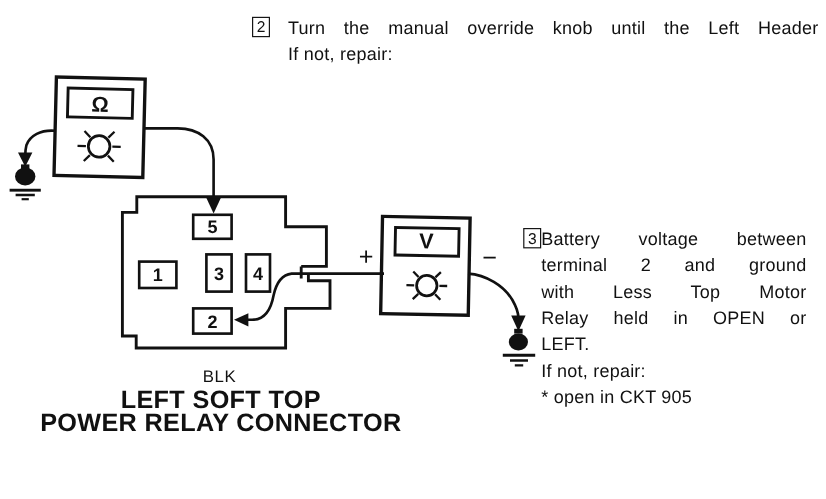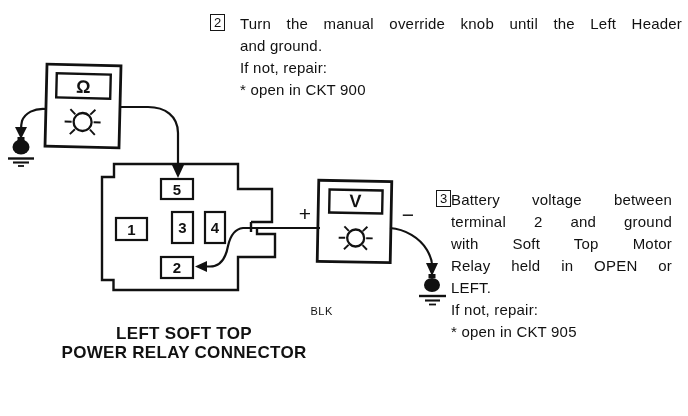--- a/index.html
+++ b/index.html
@@ -22,25 +22,25 @@
   #step2 .steptext { margin-left:30px; width:442px; }
   #step3 .steptext { margin-left:15px; width:221px; }
 
   .jline { text-align:justify; height:22px; line-height:22px; overflow:hidden; }
   .jline::after { content:""; display:inline-block; width:100%; height:0; }
 
   .omega { font-size:19px; }
 
   #conn-color {
     position:absolute; left:33px; top:305px; width:300px;
-    text-align:right; font-size:11px; letter-spacing:0.6px;
+    text-align:center; font-size:14px; letter-spacing:0.6px;
   }
   #conn-caption {
     position:absolute; left:14px; top:325px; width:340px;
-    text-align:center; font-weight:700; font-size:17px;
+    text-align:center; font-weight:700; font-size:21px;
     line-height:18.5px; letter-spacing:0.3px;
   }
 
   svg text { font-family:"Liberation Sans", sans-serif; fill:#111; }
   .tnum { font-size:15px; font-weight:600; }
   .mlabel { font-size:18px; font-weight:600; }
   .polarity { font-size:21px; font-weight:500; }
 </style>
 </head>
 <body>
@@ -135,32 +135,30 @@
         <line x1="425" y1="300.5" x2="440" y2="300.5" stroke="#111" stroke-width="2.1"></line>
         <line x1="429" y1="304.5" x2="436" y2="304.5" stroke="#111" stroke-width="1.8"></line>
       </g>
     </g>
   </svg>
 
   <div id="step2" class="step" style="left:210px; top:13px; width:474px;">
     <span class="stepnum">2</span>
     <div class="steptext">
       <div class="jline">Turn the manual override knob until the Left Header</div>
-      <div>and ground.</div>
       <div>If not, repair:</div>
-      <div>* open in CKT 900</div>
     </div>
   </div>
 
   <div id="step3" class="step" style="left:436px; top:189px; width:252px;">
     <span class="stepnum">3</span>
     <div class="steptext">
       <div class="jline">Battery voltage between</div>
       <div class="jline">terminal 2 and ground</div>
-      <div class="jline">with Soft Top Motor</div>
+      <div class="jline">with Less Top Motor</div>
       <div class="jline">Relay held in OPEN or</div>
       <div>LEFT.</div>
       <div>If not, repair:</div>
       <div>* open in CKT 905</div>
     </div>
   </div>
 
   <div id="conn-color">BLK</div>
 
   <div id="conn-caption">

